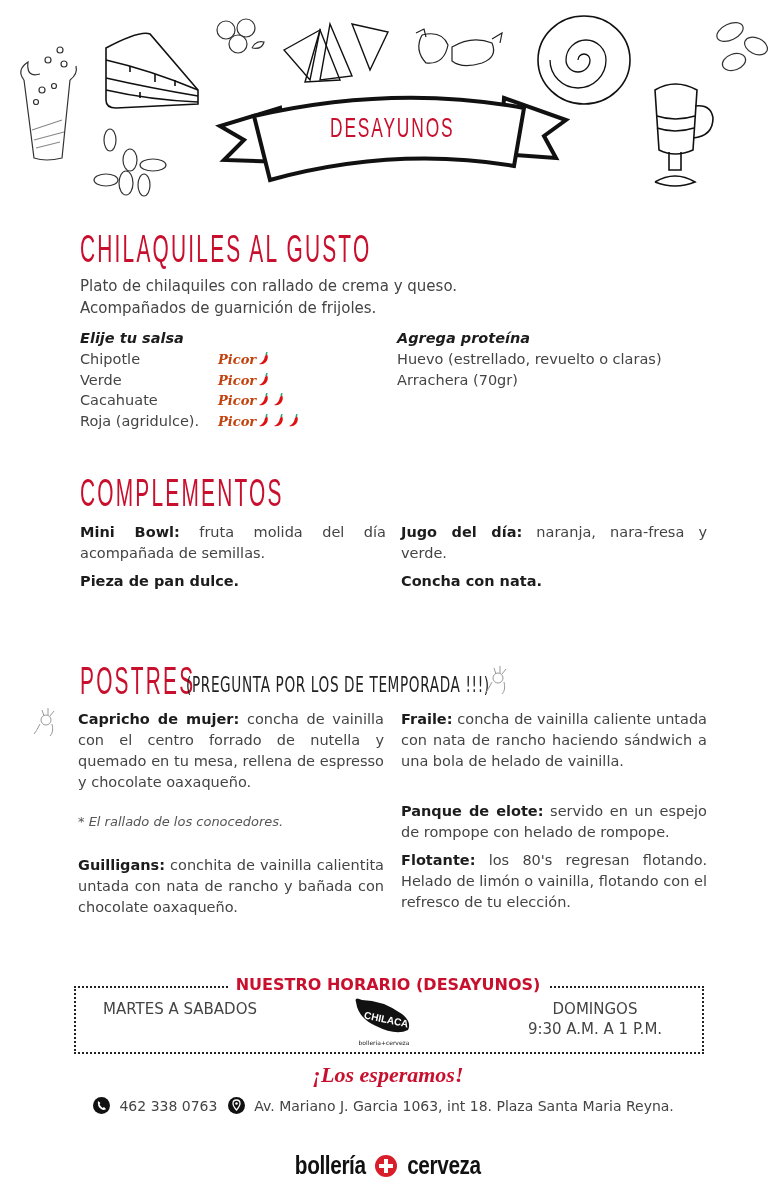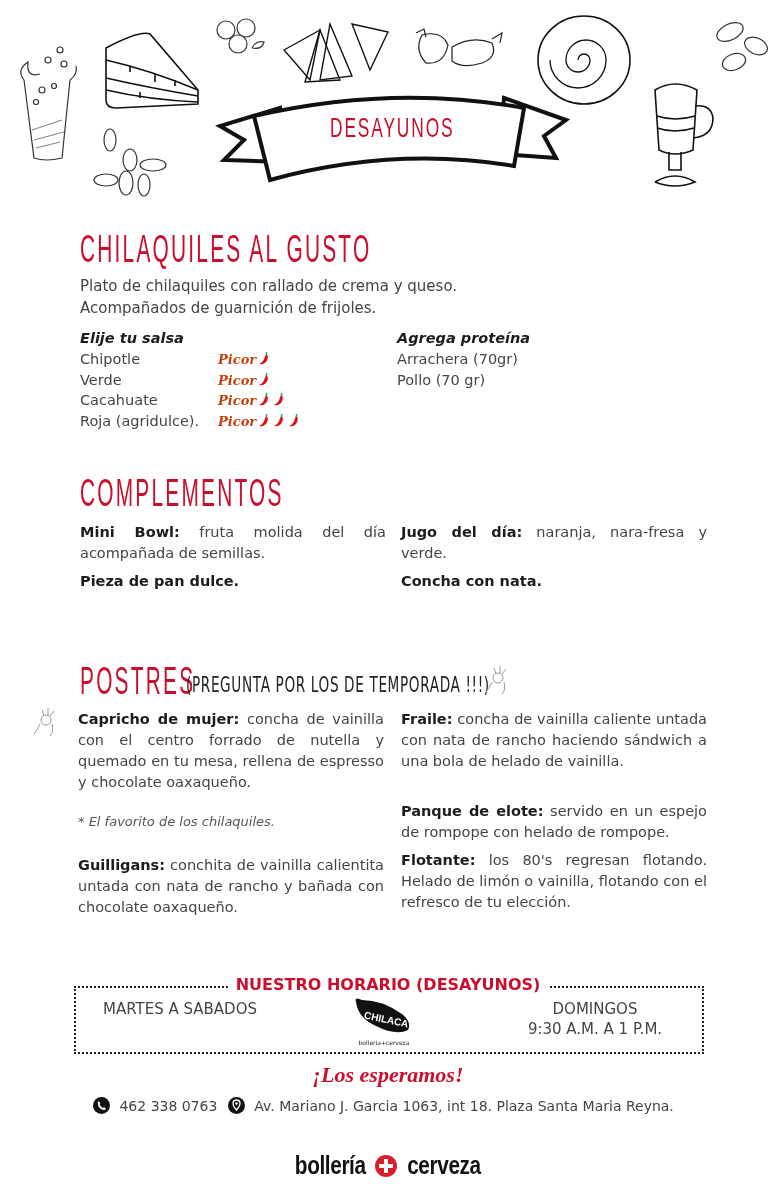--- a/index.html
+++ b/index.html
@@ -162,22 +162,22 @@
         </svg><svg class="chili" viewBox="0 0 14 14">
           <path d="M10 2 Q12 6 9 10 Q6 13 2 12 Q7 10 8 4 Z" fill="#d11"></path>
           <path d="M9 3 L10 0" stroke="#2a7" stroke-width="1.5"></path>
         </svg>
     </span>
   </div>
 </div>
 
 <div class="abs" style="left:397px;top:330px;width:320px;">
   <div class="b" style="font-style:italic;font-size:14.5px;height:19px;">Agrega proteína</div>
+  <div class="prot-row">Huevo (estrellado, revuelto o claras)</div>
   <div class="prot-row">Arrachera (70gr)</div>
-  <div class="prot-row">Pollo (70 gr)</div>
 </div>
 
 <div class="abs title" style="left:80px;top:472px;font-size:38px;transform:scaleX(0.55);letter-spacing:4px;">COMPLEMENTOS</div>
 <div class="abs body-text justify" style="left:80px;top:522px;width:306px;">
   <span class="b">Mini Bowl:</span><span> fruta molida del día acompañada de semillas.</span>
 </div>
 <div class="abs body-text justify" style="left:401px;top:522px;width:306px;">
   <span class="b">Jugo del día:</span><span> naranja, nara-fresa y verde.</span>
 </div>
 <div class="abs body-text" style="left:80px;top:571px;">
@@ -198,21 +198,21 @@
 <div class="abs" style="left:32px;top:706px;">
   <svg width="28" height="30" viewBox="0 0 28 30" fill="none" stroke="#999" stroke-width="1">
       <circle cx="14" cy="14" r="5"></circle>
       <path d="M10 4 L12 10 M16 2 L16 9 M22 5 L18 10 M8 18 Q4 26 2 28 M20 18 Q22 26 18 30"></path>
     </svg>
 </div>
 
 <div class="abs body-text justify" style="left:78px;top:709px;width:306px;">
   <span class="b">Capricho de mujer:</span><span> concha de vainilla con el centro forrado de nutella y quemado en tu mesa, rellena de espresso y chocolate oaxaqueño.</span>
 </div>
-<div class="abs" style="left:78px;top:814px;font-size:13px;font-style:italic;color:#555;">* El favorito de los chilaquiles.</div>
+<div class="abs" style="left:78px;top:814px;font-size:13px;font-style:italic;color:#555;">* El rallado de los conocedores.</div>
 <div class="abs body-text justify" style="left:78px;top:855px;width:306px;">
   <span class="b">Guilligans:</span><span> conchita de vainilla calientita untada con nata de rancho y bañada con chocolate oaxaqueño.</span>
 </div>
 
 <div class="abs body-text justify" style="left:401px;top:709px;width:306px;">
   <span class="b">Fraile:</span><span> concha de vainilla caliente untada con nata de rancho haciendo sándwich a una bola de helado de vainilla.</span>
 </div>
 <div class="abs body-text justify" style="left:401px;top:801px;width:306px;">
   <span class="b">Panque de elote:</span><span> servido en un espejo de rompope con helado  de rompope.</span>
 </div>

